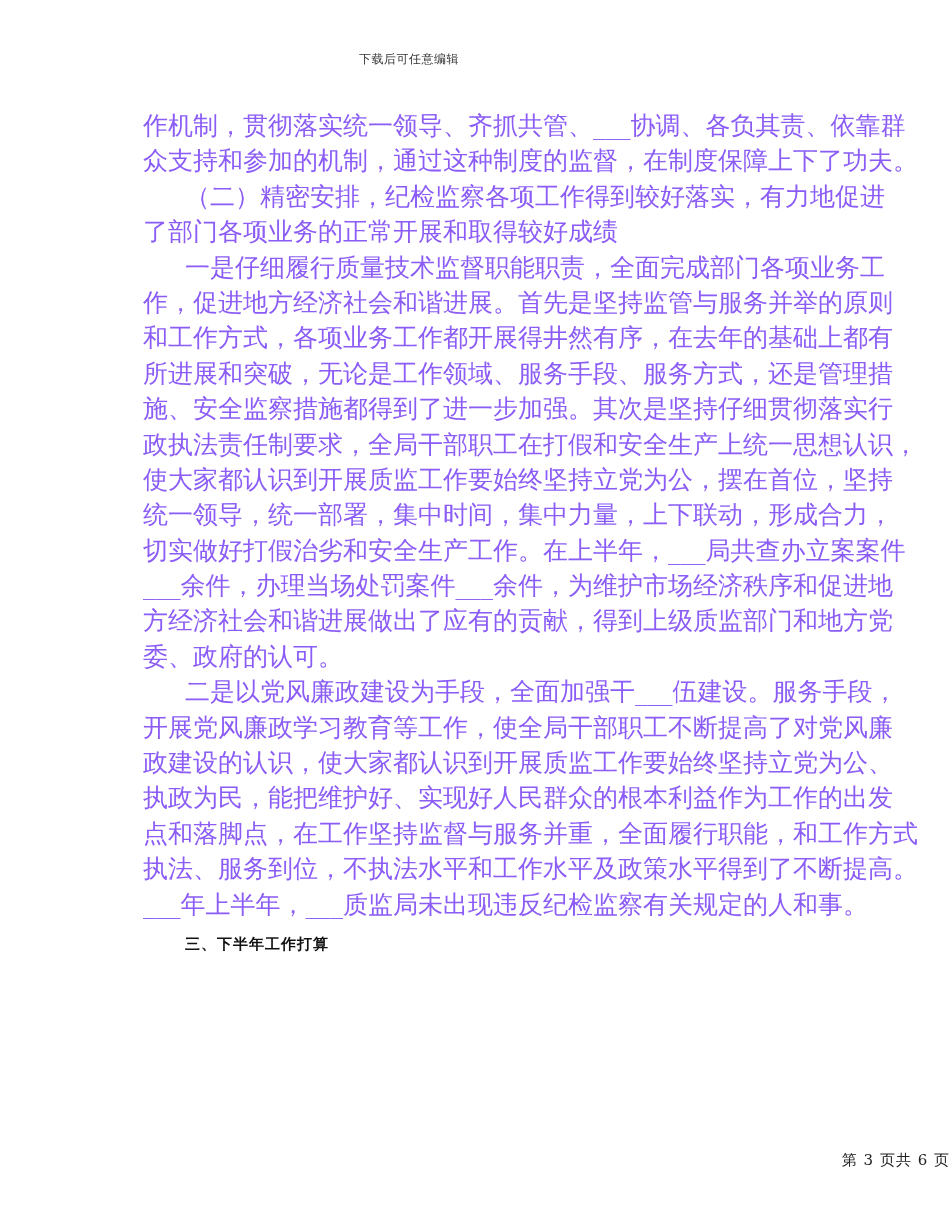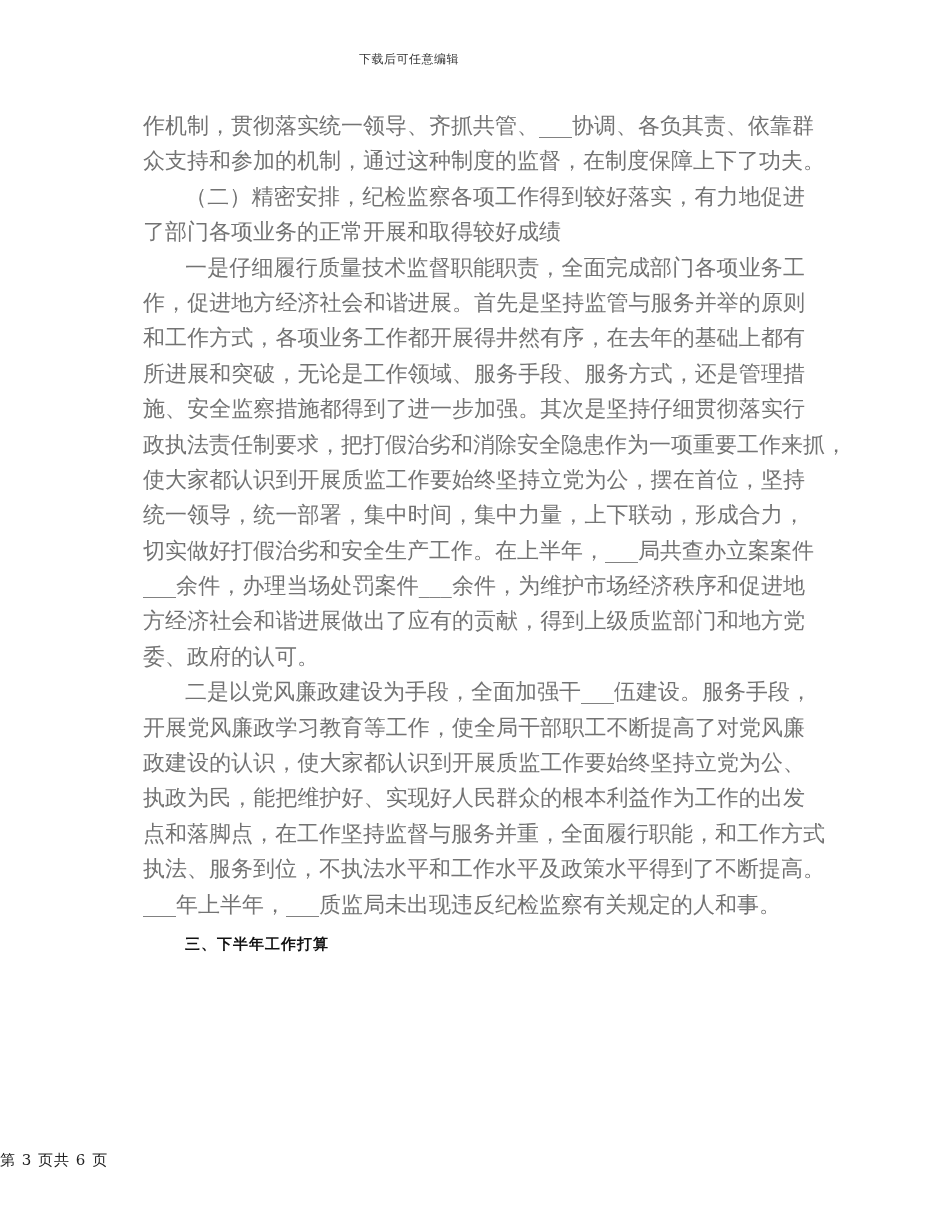--- a/index.html
+++ b/index.html
@@ -27,25 +27,25 @@
     }
     .content {
       position: absolute;
       top: 108px;
       left: 143px;
       width: 662px;
     }
     .line {
       height: 35.4px;
       line-height: 35.4px;
-      font-size: 22px;
+      font-size: 25px;
       white-space: nowrap;
       text-align: justify;
       text-align-last: justify;
-      color: #737373;
+      color: #8b5cf6;
     }
     .line.last {
       text-align-last: left;
     }
     .line.indent {
       padding-left: 42px;
     }
     .heading {
       height: 44px;
       line-height: 44px;
@@ -54,42 +54,42 @@
       padding-left: 42px;
       letter-spacing: 1px;
       font-family: "DejaVu Sans", "Liberation Sans", sans-serif;
       color: #111;
     }
     .page-footer {
       position: absolute;
       top: 1151px;
       left: 0;
       width: 950px;
-      text-align: left;
+      text-align: right;
       font-size: 15px;
       color: #222;
       letter-spacing: 1px;
     }
   </style>
 </head>
 <body>
 
 <div class="page-header">下载后可任意编辑</div>
 
 <div class="content">
   <div class="line">作机制，贯彻落实统一领导、齐抓共管、___协调、各负其责、依靠群</div>
   <div class="line">众支持和参加的机制，通过这种制度的监督，在制度保障上下了功夫。</div>
   <div class="line indent">（二）精密安排，纪检监察各项工作得到较好落实，有力地促进</div>
   <div class="line last">了部门各项业务的正常开展和取得较好成绩</div>
   <div class="line indent">一是仔细履行质量技术监督职能职责，全面完成部门各项业务工</div>
   <div class="line">作，促进地方经济社会和谐进展。首先是坚持监管与服务并举的原则</div>
   <div class="line">和工作方式，各项业务工作都开展得井然有序，在去年的基础上都有</div>
   <div class="line">所进展和突破，无论是工作领域、服务手段、服务方式，还是管理措</div>
   <div class="line">施、安全监察措施都得到了进一步加强。其次是坚持仔细贯彻落实行</div>
-  <div class="line">政执法责任制要求，把打假治劣和消除安全隐患作为一项重要工作来抓，</div>
+  <div class="line">政执法责任制要求，全局干部职工在打假和安全生产上统一思想认识，</div>
   <div class="line">使大家都认识到开展质监工作要始终坚持立党为公，摆在首位，坚持</div>
   <div class="line">统一领导，统一部署，集中时间，集中力量，上下联动，形成合力，</div>
   <div class="line">切实做好打假治劣和安全生产工作。在上半年，___局共查办立案案件</div>
   <div class="line">___余件，办理当场处罚案件___余件，为维护市场经济秩序和促进地</div>
   <div class="line">方经济社会和谐进展做出了应有的贡献，得到上级质监部门和地方党</div>
   <div class="line last">委、政府的认可。</div>
   <div class="line indent">二是以党风廉政建设为手段，全面加强干___伍建设。服务手段，</div>
   <div class="line">开展党风廉政学习教育等工作，使全局干部职工不断提高了对党风廉</div>
   <div class="line">政建设的认识，使大家都认识到开展质监工作要始终坚持立党为公、</div>
   <div class="line">执政为民，能把维护好、实现好人民群众的根本利益作为工作的出发</div>

